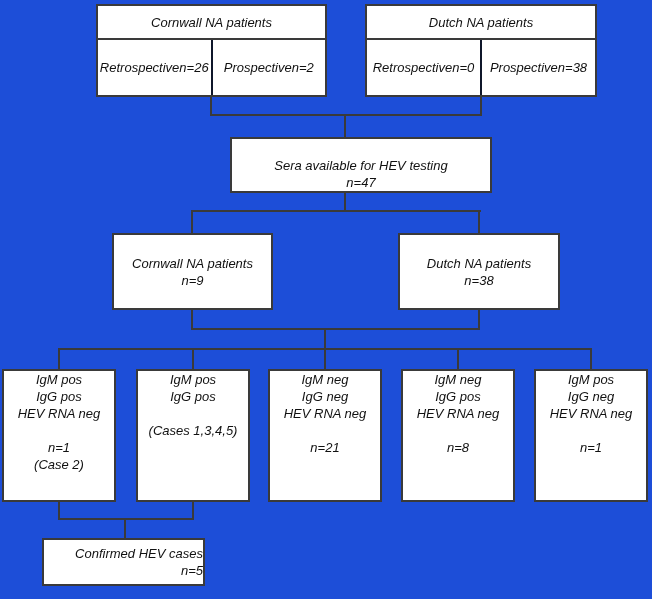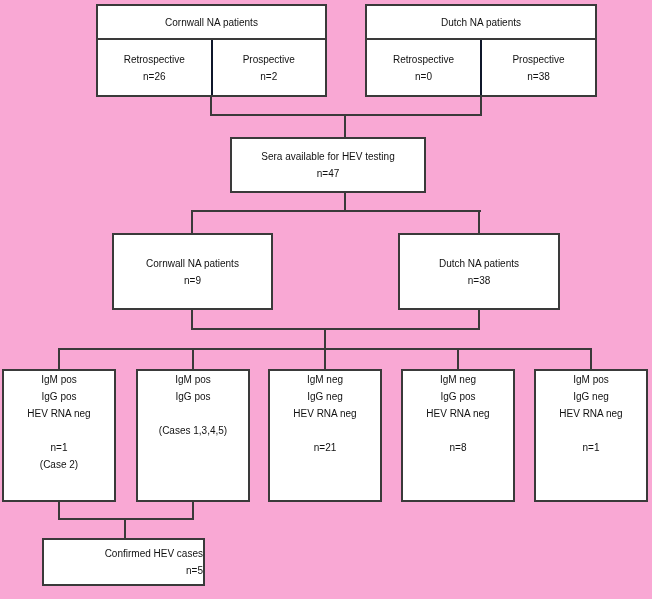--- a/index.html
+++ b/index.html
@@ -1,24 +1,25 @@
 <!DOCTYPE html>
 <html><head>
 <meta charset="utf-8">
 <style>
   html, body { margin: 0; padding: 0; background: #ffffff; }
   .canvas {
     position: relative;
     width: 652px;
     height: 599px;
-    background: #f9a8d4;
+    background: #1d4ed8;
     font-family: "Liberation Sans", sans-serif;
-    font-size: 10px;
+    font-size: 13px;
     color: #111111;
     overflow: hidden;
+    font-style: italic;
   }
   .box {
     position: absolute;
     box-sizing: border-box;
     background: #ffffff;
     border: 2px solid #3a3a3a;
   }
   .center-col {
     display: flex;
     flex-direction: column;
@@ -35,29 +36,29 @@
   .group { display: flex; flex-direction: column; }
   .group-title {
     height: 32px;
     border-bottom: 2px solid #3a3a3a;
     display: flex; align-items: center; justify-content: center;
     text-align: center;
   }
   .group-cells { flex: 1; display: flex; }
   .group-cell {
     flex: 1;
-    display: flex; flex-direction: column;
+    display: flex; flex-direction: row;
     align-items: center; justify-content: center;
     text-align: center;
   }
   .group-cell + .group-cell { border-left: 2px solid #0f172a; }
 
   #g1 { left: 96px;  top: 4px;   width: 231px; height: 93px; }
   #g2 { left: 365px; top: 4px;   width: 232px; height: 93px; }
-  #sera { left: 230px; top: 137px; width: 196px; height: 56px; }
+  #sera { left: 230px; top: 137px; width: 262px; height: 56px; justify-content: flex-end; }
   #c1 { left: 112px; top: 233px; width: 161px; height: 77px; }
   #c2 { left: 398px; top: 233px; width: 162px; height: 77px; }
 
   .outcome { top: 369px; height: 133px; width: 114px; }
   #o1 { left: 2px; }
   #o2 { left: 136px; }
   #o3 { left: 268px; }
   #o4 { left: 401px; }
   #o5 { left: 534px; }
 

